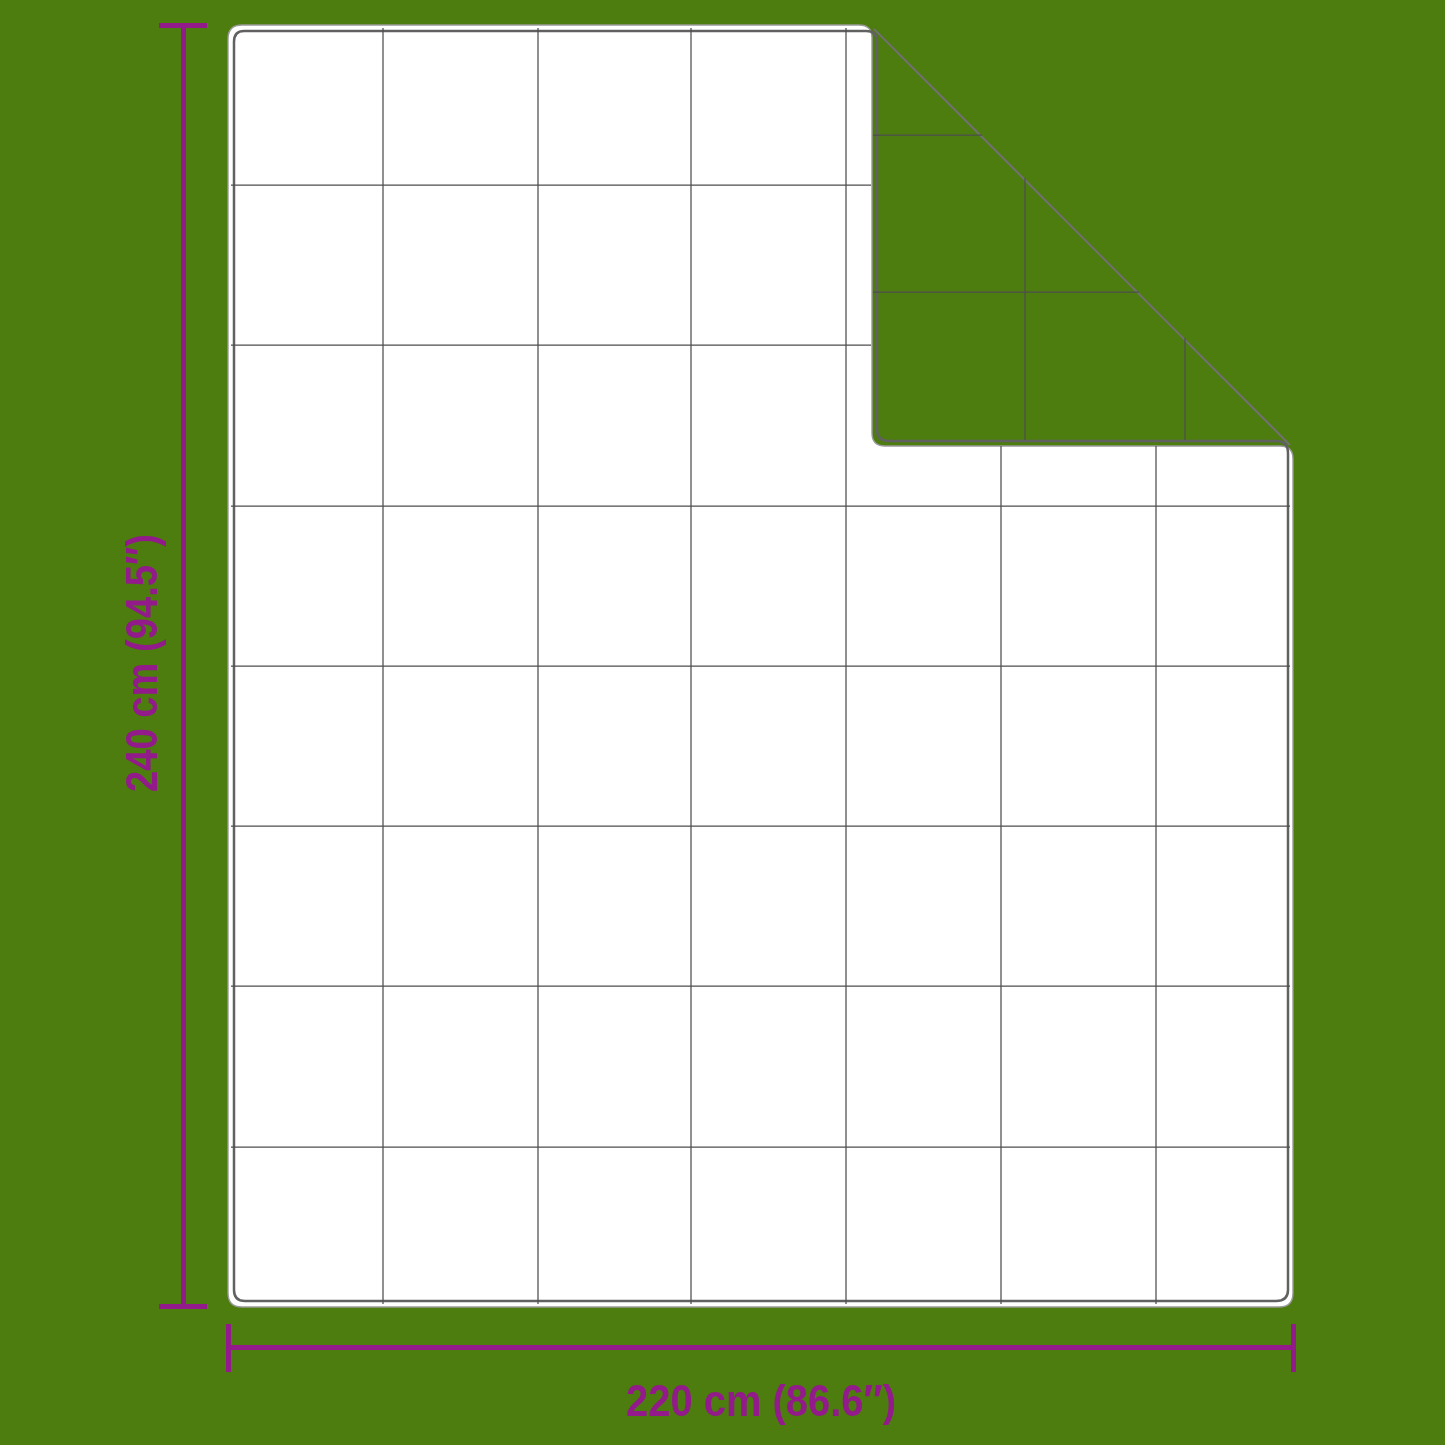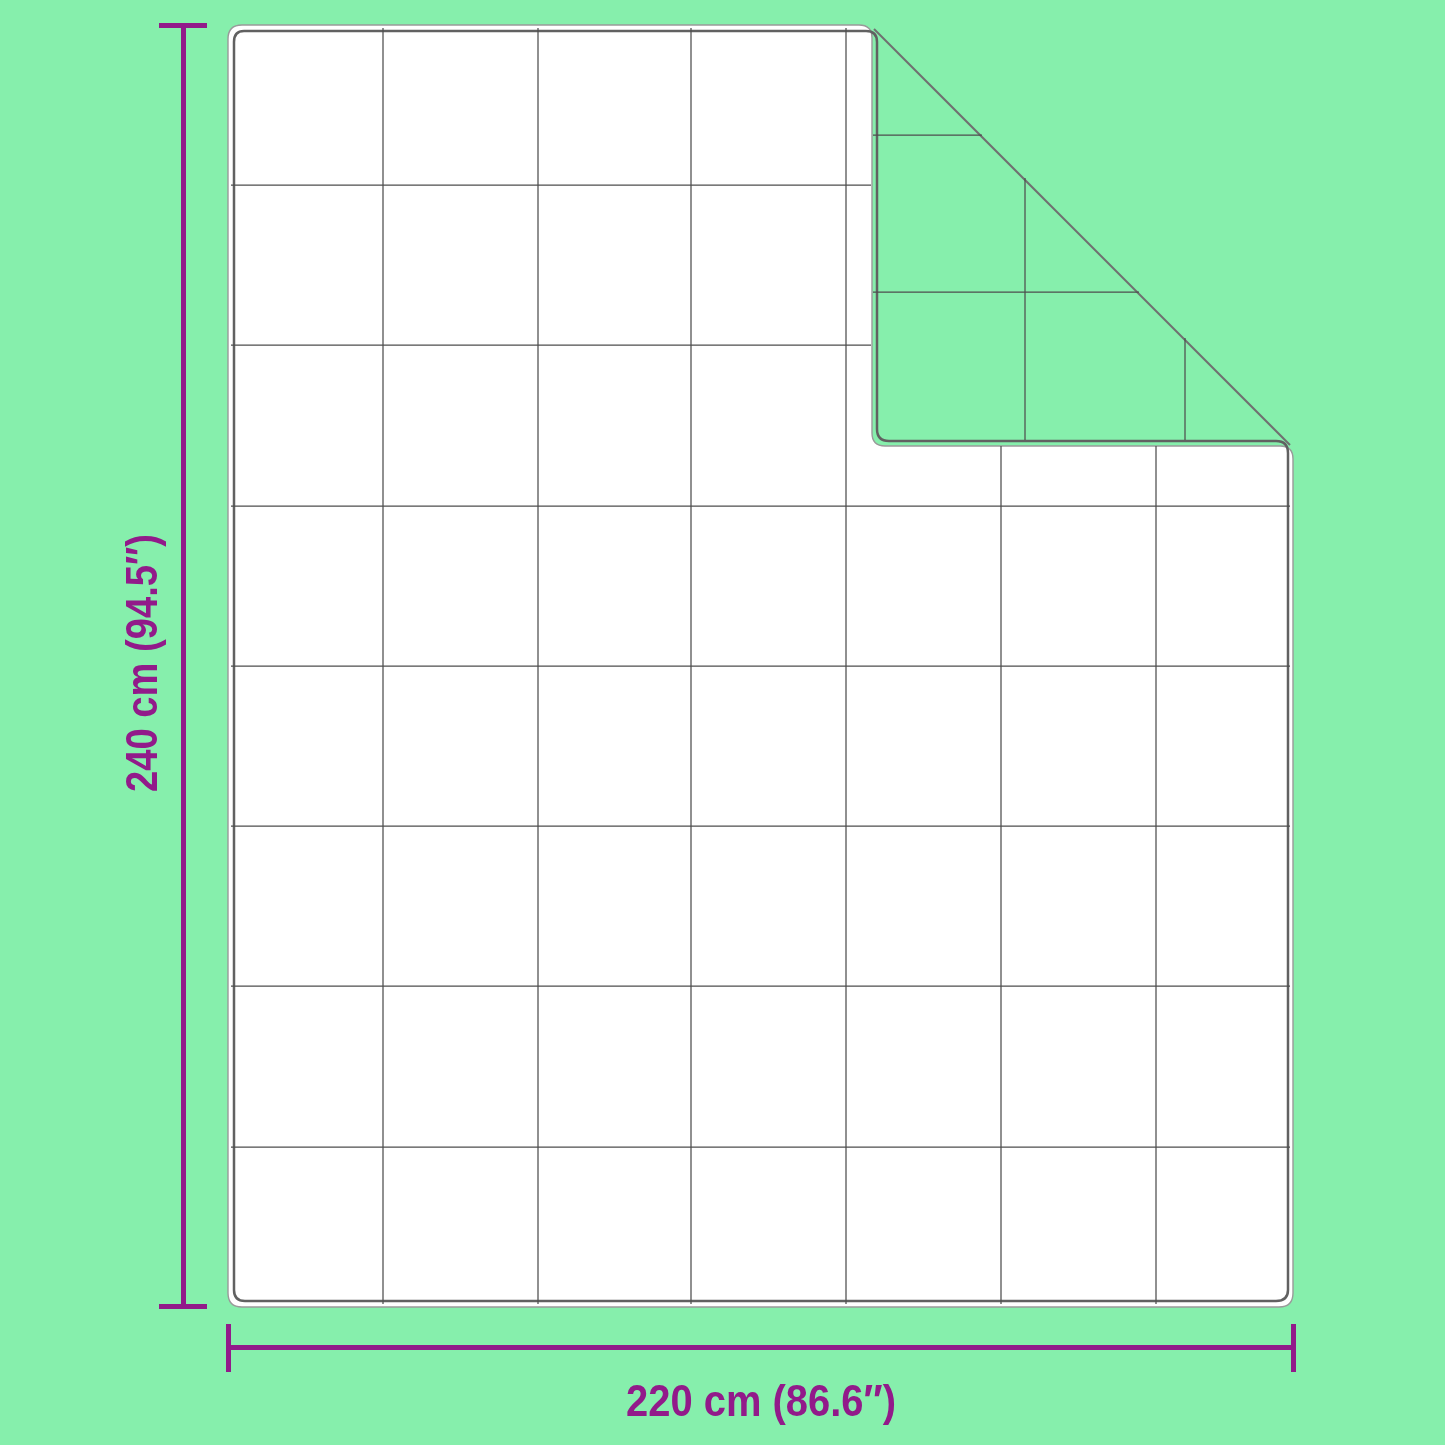--- a/index.html
+++ b/index.html
@@ -4,21 +4,21 @@
 <style>
   html, body {
     margin: 0;
     padding: 0;
     background: #ffffff;
   }
   .stage {
     position: relative;
     width: 1445px;
     height: 1445px;
-    background: #86efac;
+    background: #4d7c0f;
     overflow: hidden;
     font-family: "Liberation Sans", sans-serif;
   }
   svg { display: block; }
   .dim-label {
     font-family: "Liberation Sans", sans-serif;
     font-weight: 700;
     font-size: 44px;
     letter-spacing: 0px;
   }

